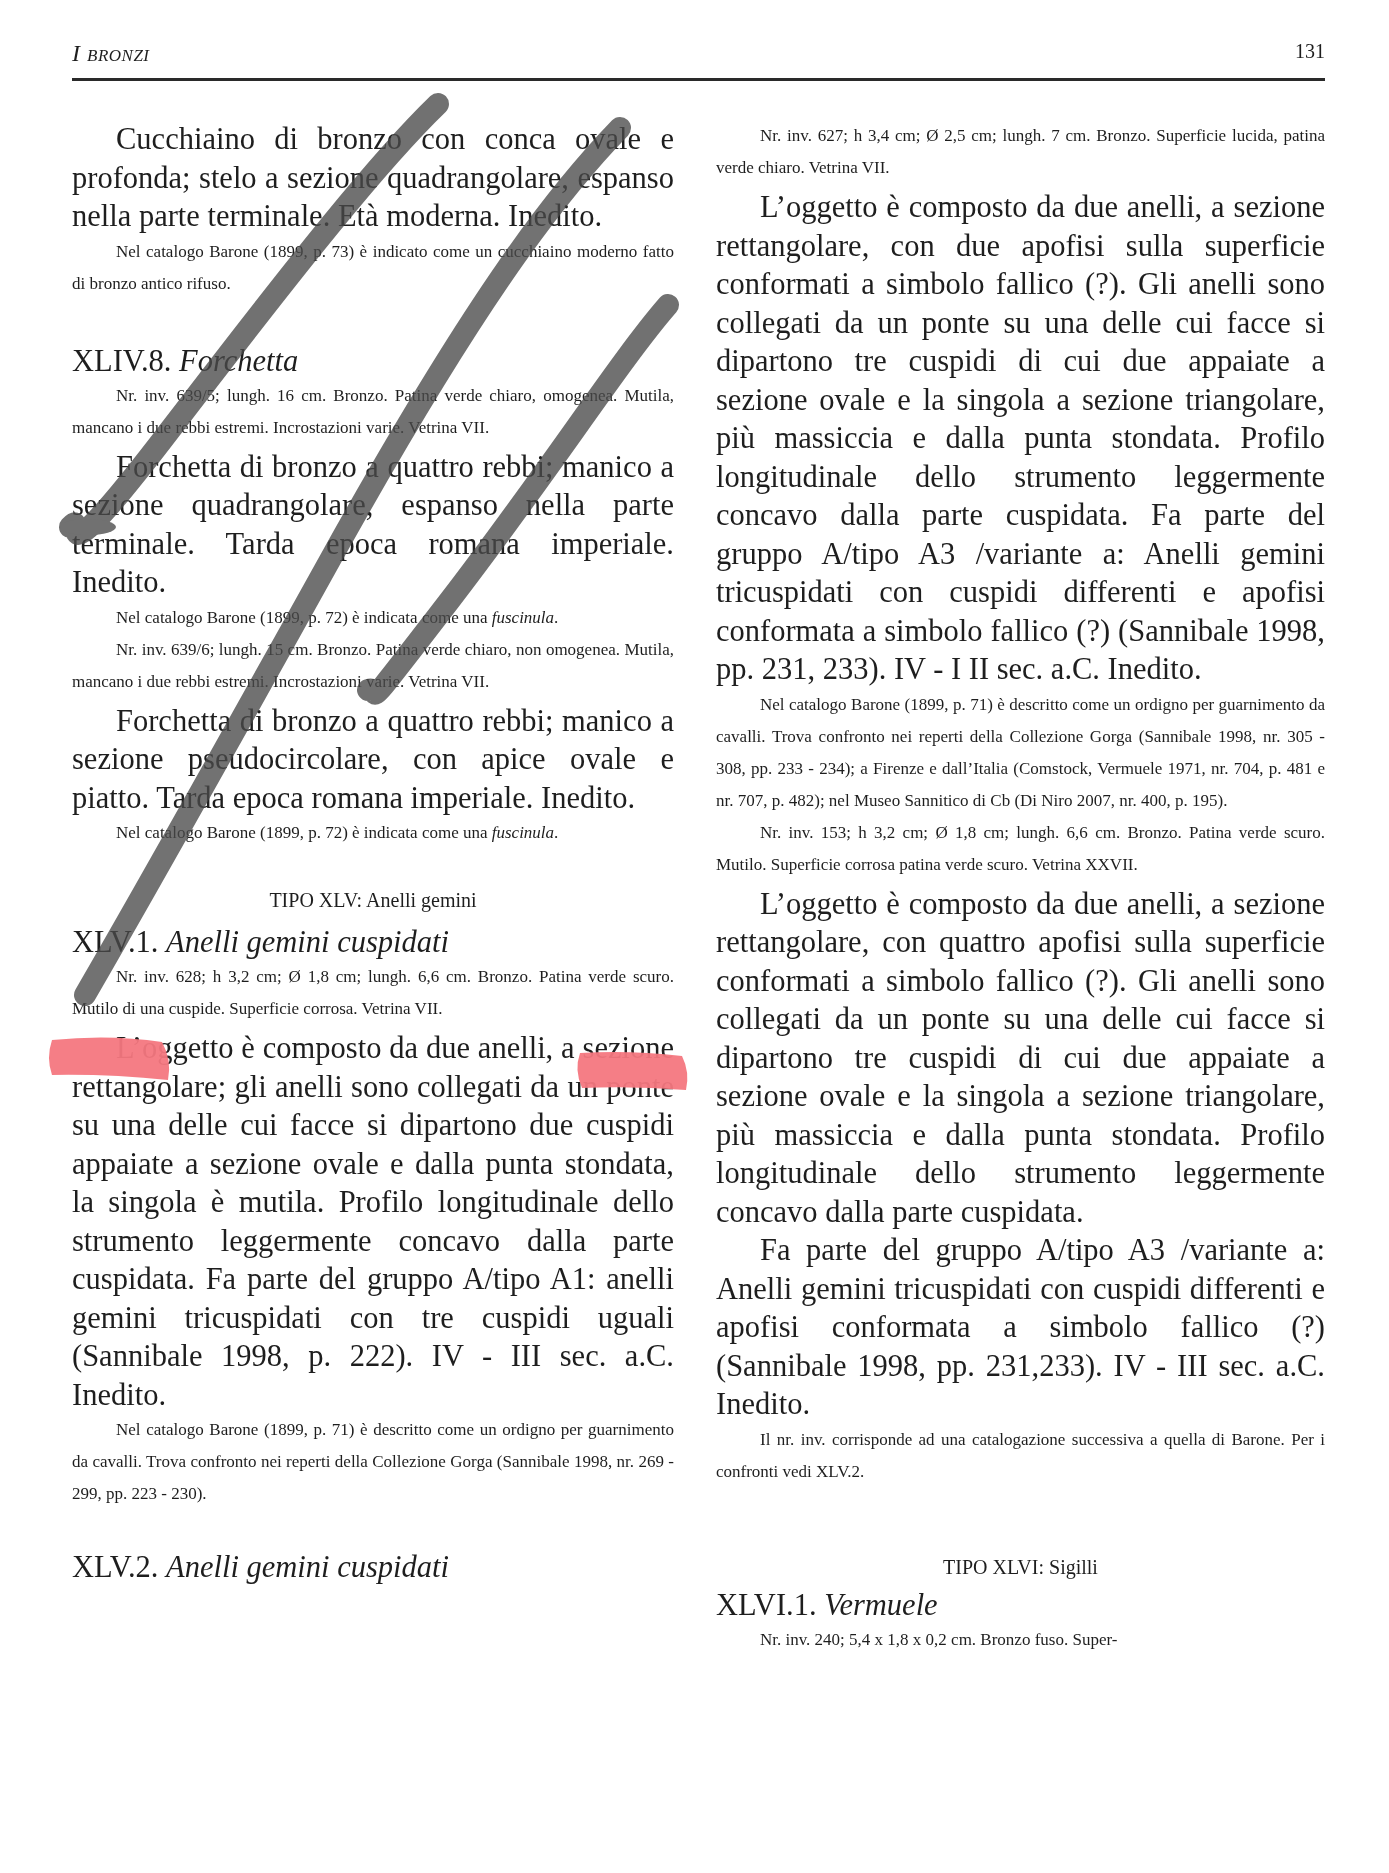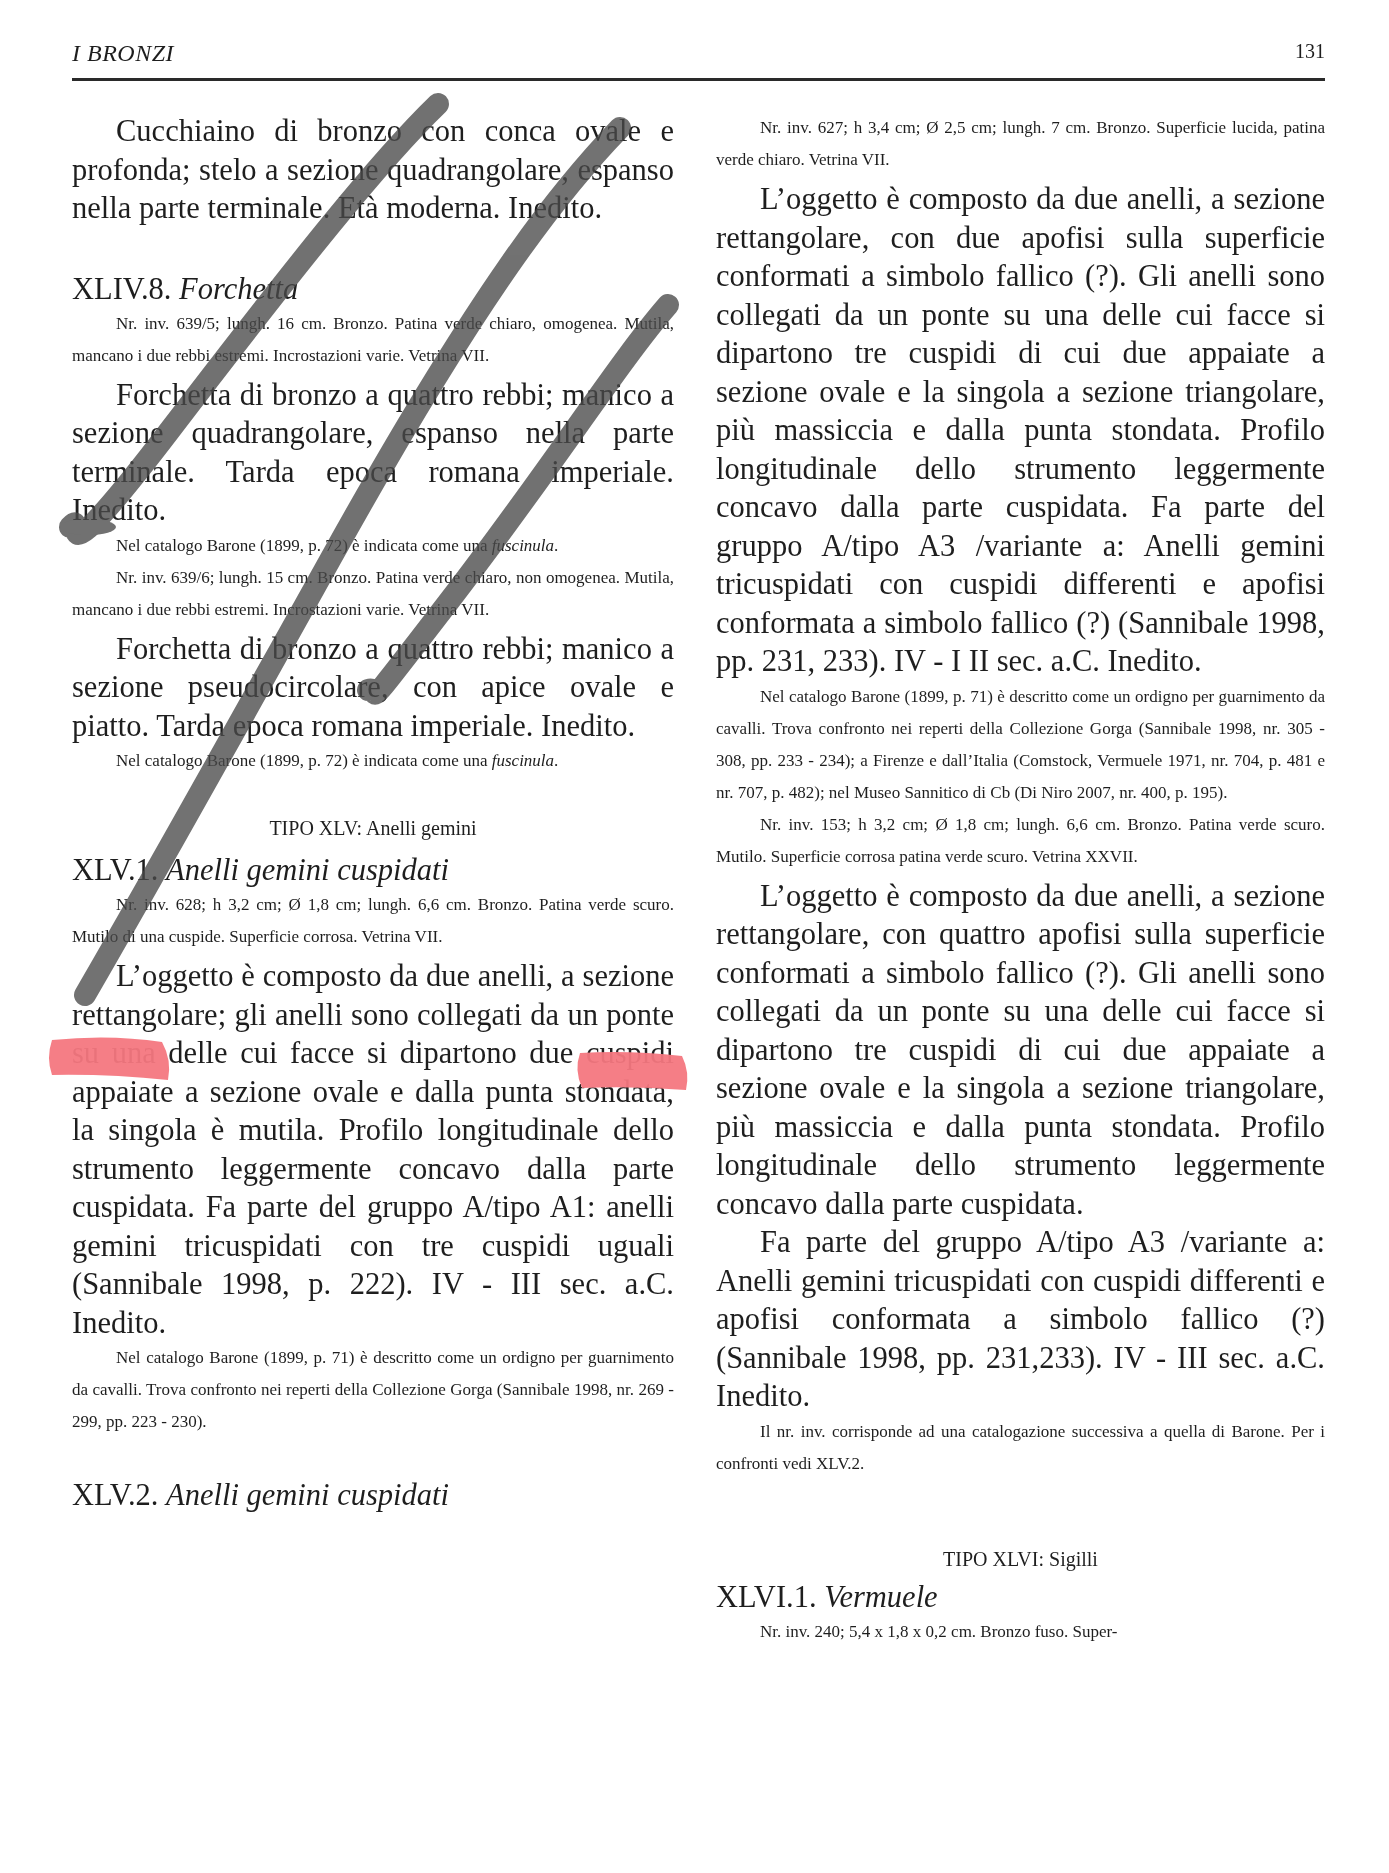--- a/index.html
+++ b/index.html
@@ -1,22 +1,22 @@
 <!DOCTYPE html>
 <html><head>
 <meta charset="utf-8">
 <style>
   html, body { margin:0; padding:0; background:#ffffff; }
   body { width:1389px; height:1873px; position:relative; overflow:hidden;
          font-family:"Liberation Serif", "DejaVu Serif", serif; color:#1e1e1e; }
   .running-head { position:absolute; left:72px; top:40px; font-size:24px; font-style:italic; letter-spacing:0.5px; }
-  .running-head .sc { font-size:24px; }
+  .running-head .sc { font-size:17px; }
   .page-num { position:absolute; right:64px; top:40px; font-size:20px; }
   .rule { position:absolute; left:72px; right:64px; top:78px; height:3px; background:#2a2a2a; }
-  .col { position:absolute; top:112px; }
+  .col { position:absolute; top:120px; }
   .col.left { left:72px; width:602px; }
   .col.right { left:716px; width:609px; }
   p { margin:0; text-align:justify; hyphens:manual; }
   .big { font-size:30.5px; line-height:38.5px; text-indent:44px; }
   .small { font-size:17px; line-height:32px; text-indent:44px; }
   .entry-head { font-size:30.5px; line-height:38px; margin-top:34px; }
   .entry-head .num { font-style:normal; }
   .entry-head .ttl { font-style:italic; }
   .tipo { font-size:20px; font-weight:normal; text-align:center; line-height:38px; margin-top:36px; }
   .gap-s { height:4px; }
@@ -25,20 +25,21 @@
 </style>
 </head>
 <body>
 
 <div class="running-head"><span>I</span> <span class="sc">BRONZI</span></div>
 <div class="page-num">131</div>
 <div class="rule"></div>
 
 <div class="col left">
   <p class="big">Cucchiaino di bronzo con conca ovale e profonda; stelo a sezione quadrangolare, espanso nella parte terminale. Età moderna. Inedito.</p>
+  <p class="small">Nel catalogo Barone (1899, p. 73) è indicato come un cucchiaino moderno fatto di bronzo antico rifuso.</p>
 
   <div class="entry-head" style="margin-top:42px"><span class="num">XLIV.8.</span> <span class="ttl">Forchetta</span></div>
   <p class="small">Nr. inv. 639/5; lungh. 16 cm. Bronzo. Patina verde chiaro, omogenea. Mutila, mancano i due rebbi estremi. Incrostazioni varie. Vetrina VII.</p>
   <div class="gap-s"></div>
   <p class="big">Forchetta di bronzo a quattro rebbi; manico a sezione quadrangolare, espanso nella parte terminale.  Tarda epoca romana imperiale. Inedito.</p>
   <p class="small"><span>Nel catalogo Barone (1899, p. 72) è indicata come una </span><i class="it">fuscinula</i><span>.</span></p>
 
   <p class="small">Nr. inv. 639/6; lungh. 15 cm. Bronzo. Patina verde chiaro, non omogenea. Mutila, mancano i due rebbi estremi. Incrostazioni varie. Vetrina VII.</p>
   <div class="gap-s"></div>
   <p class="big">Forchetta di bronzo a quattro rebbi; manico a sezione pseudocircolare, con apice ovale e piatto. Tarda epoca romana imperiale. Inedito.</p>

